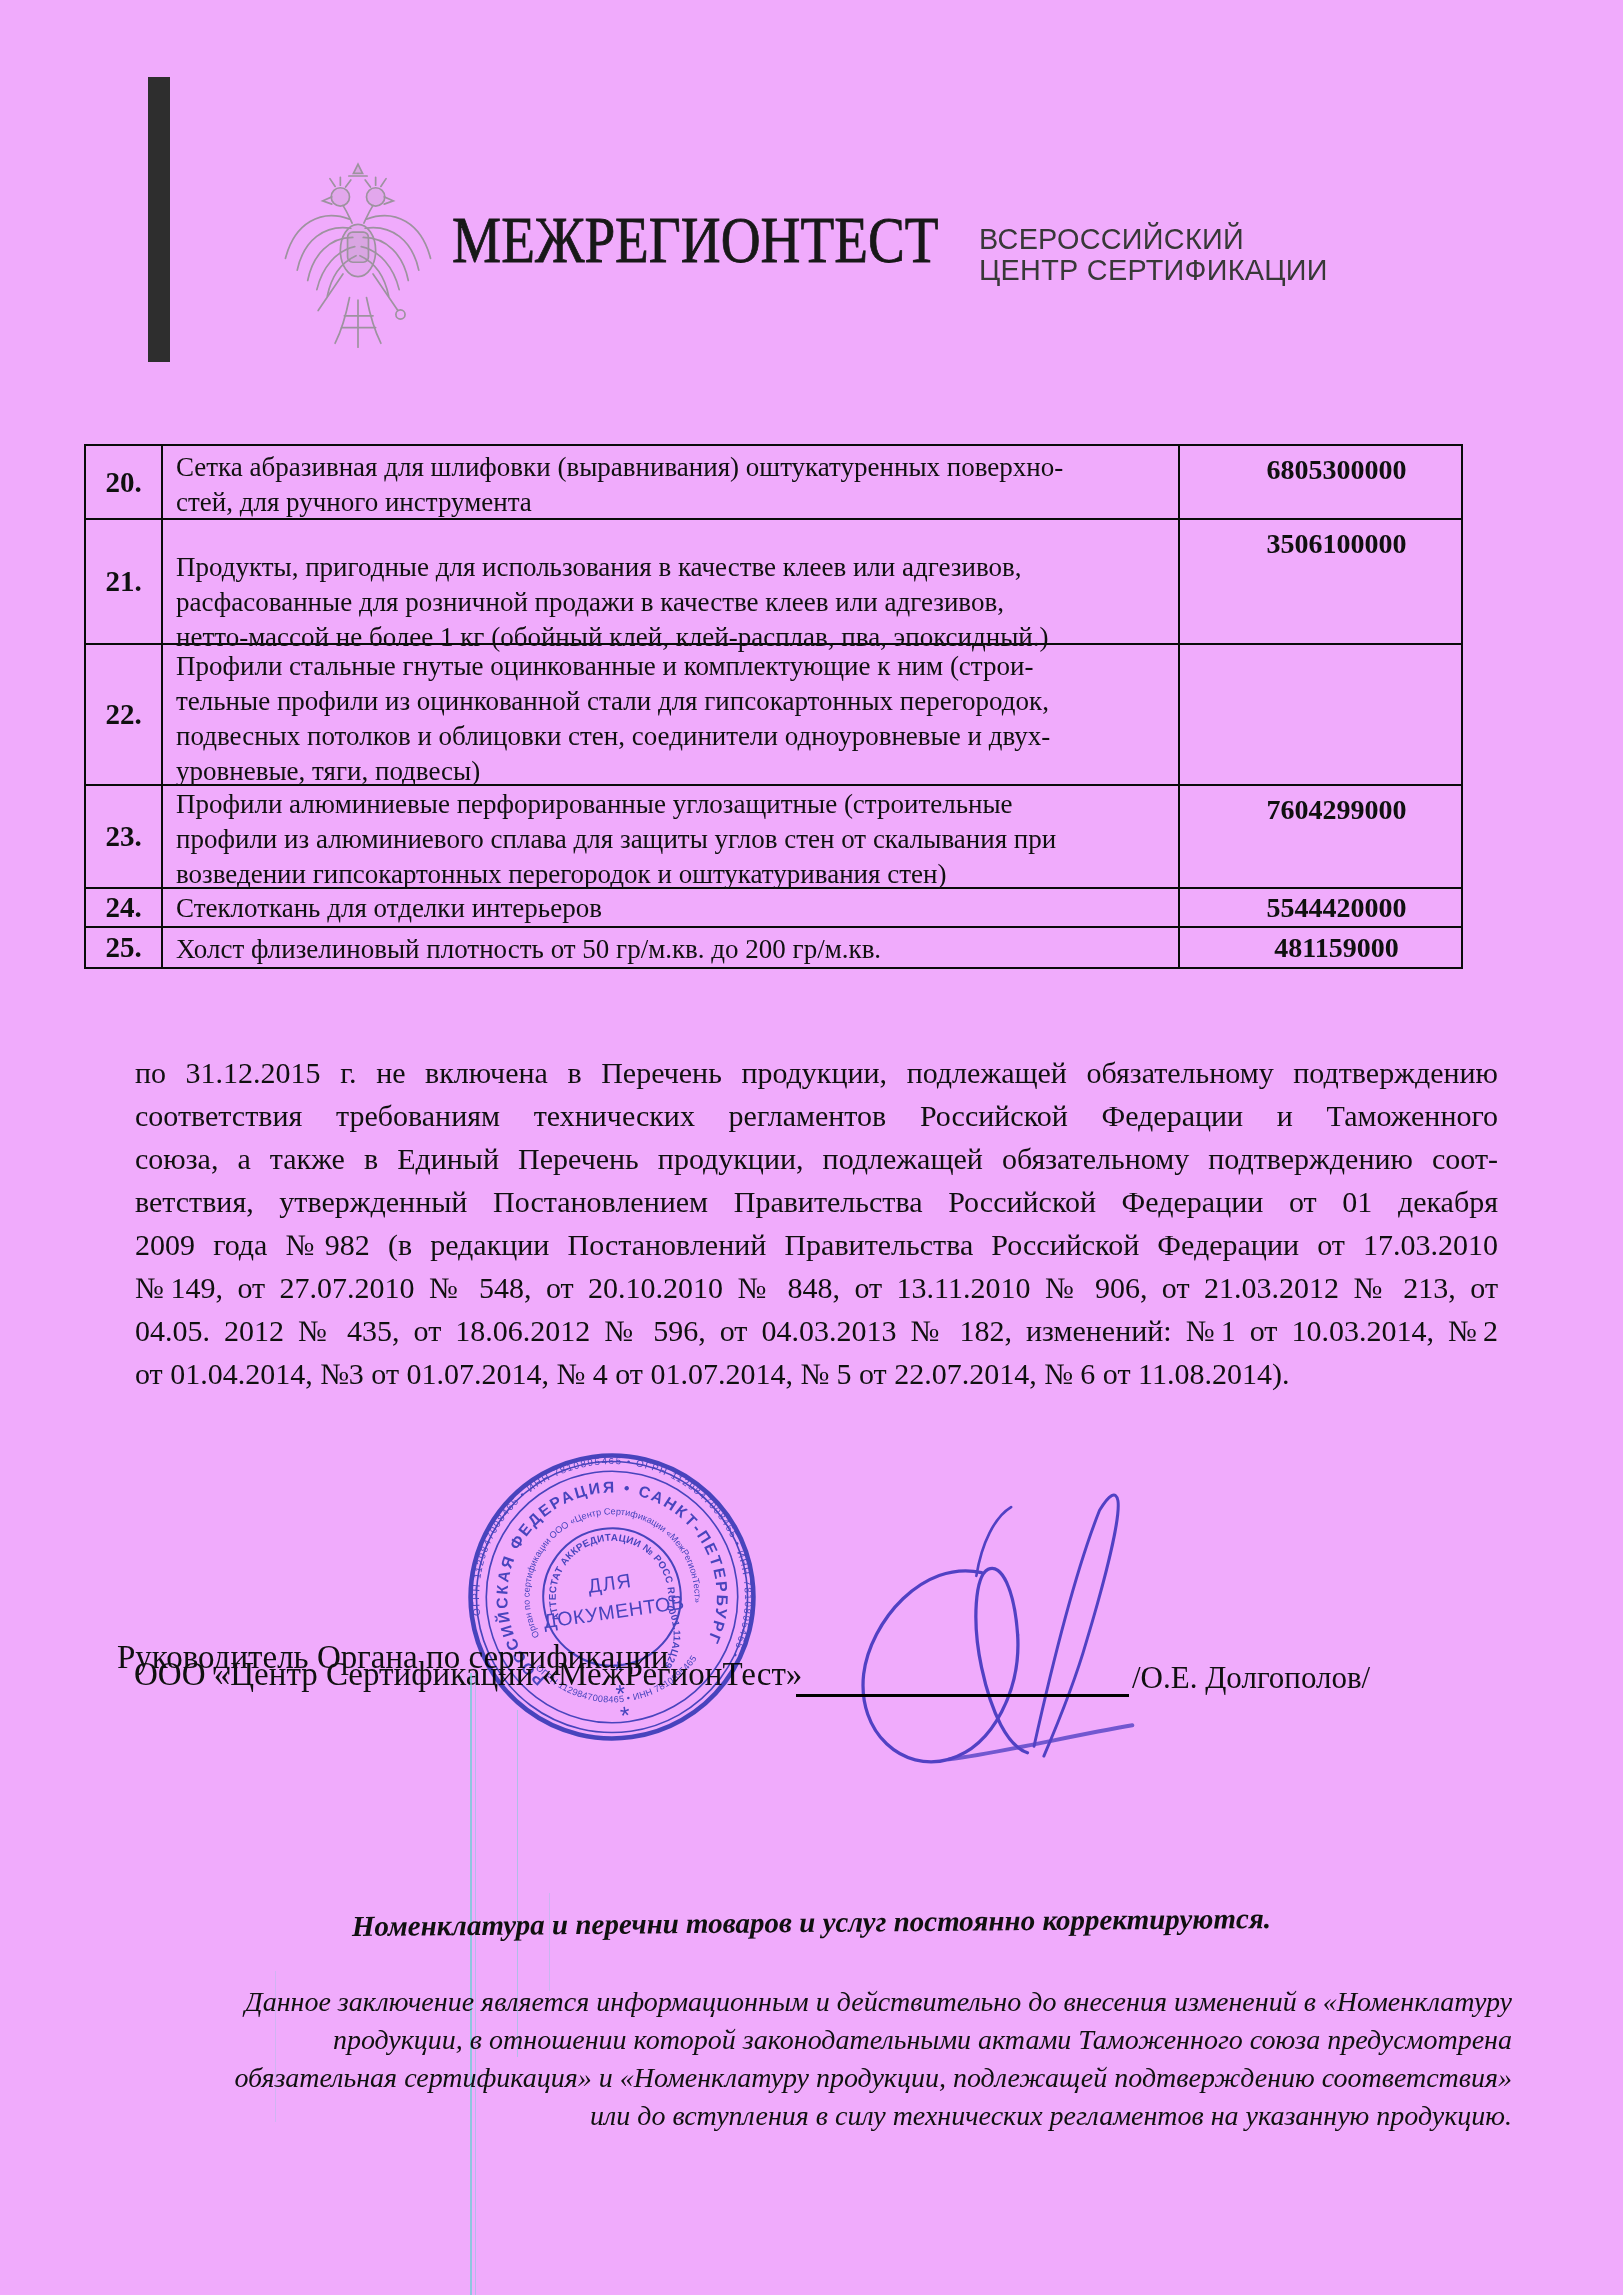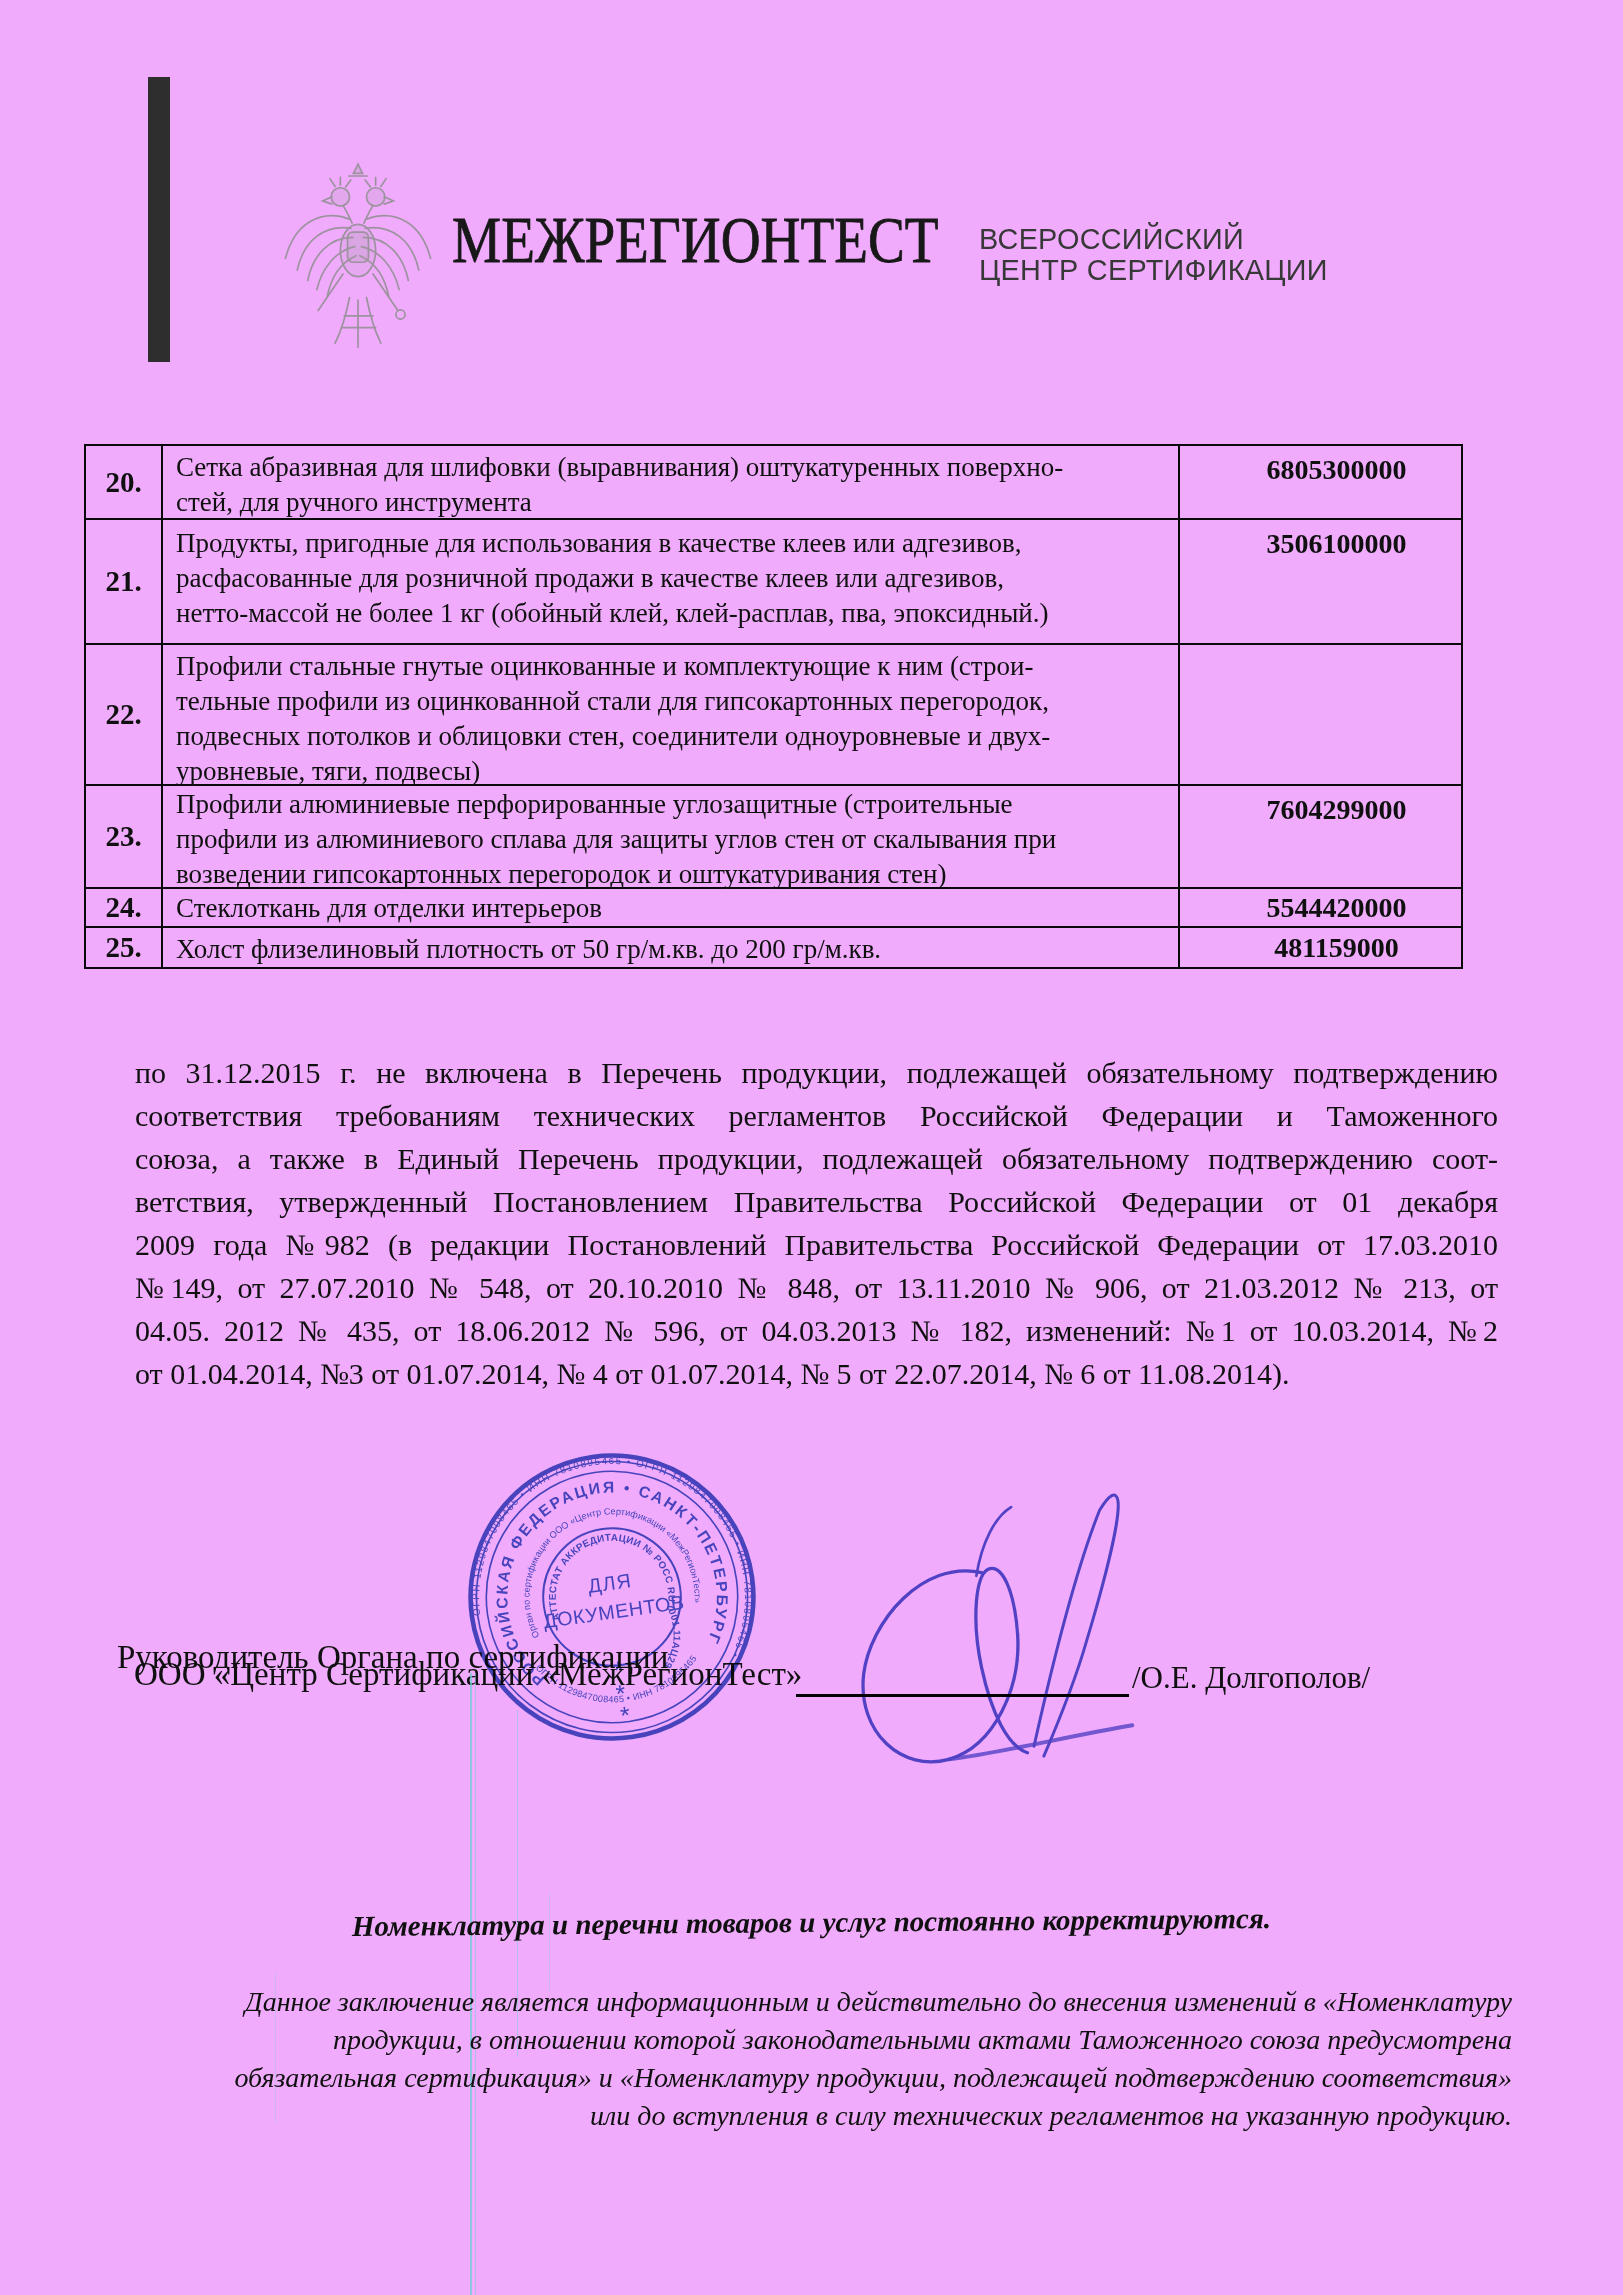--- a/index.html
+++ b/index.html
@@ -41,21 +41,21 @@
   .c-num{
     width:75px;border-right:2.6px solid #0a0a0a;
     display:flex;align-items:center;justify-content:center;
     font-weight:bold;font-size:29px;
   }
   .c-desc{
     width:1017px;border-right:2.6px solid #0a0a0a;
     padding:3.9px 10.5px 0 13px;box-sizing:border-box;
     font-size:27px;line-height:35px;
   }
-  .r21 .c-desc{padding-top:6px}
+  .r21 .c-desc{padding-top:30px}
   .r23 .c-desc{padding-top:1.3px}
   .r24 .c-desc,.r25 .c-desc{display:flex;align-items:flex-end;padding-top:16px}
   .c-code{
     flex:1;text-align:center;font-weight:bold;
     font-size:28px;line-height:34px;padding-top:6.5px;box-sizing:border-box;padding-left:32px;
   }
   .r24 .c-code,.r25 .c-code{display:flex;align-items:center;justify-content:center;padding-top:0}
 
   
   #main-paragraph{

